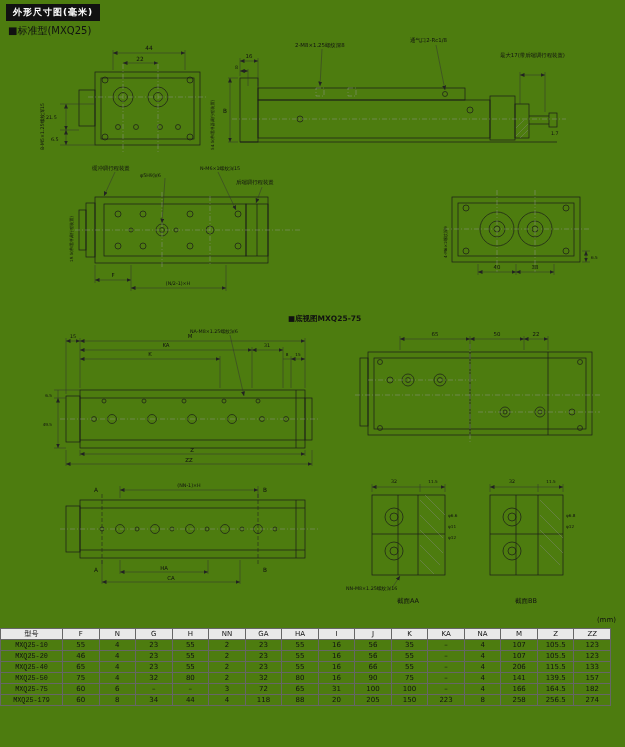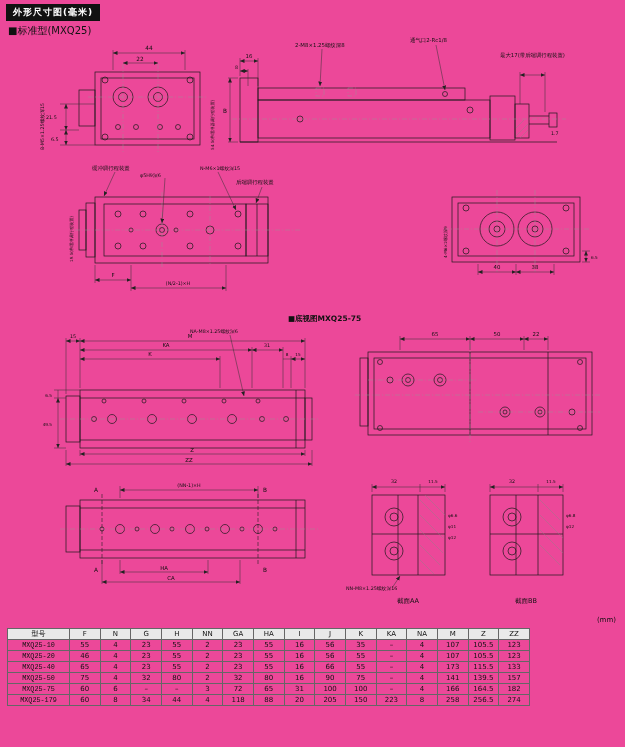--- a/index.html
+++ b/index.html
@@ -1,33 +1,33 @@
 <!DOCTYPE html>
 <html><head>
 <meta charset="utf-8">
 <style>
   html,body{margin:0;padding:0;background:#fff;}
-  #page{position:relative;width:625px;height:747px;background:#ec4899;
+  #page{position:relative;width:625px;height:747px;background:#4d7c0f;
         font-family:"DejaVu Sans",sans-serif;overflow:hidden;color:#111;}
   .hdr{position:absolute;left:6px;top:4px;background:#111;color:#fff;
        font-size:9px;font-weight:bold;padding:2px 7px;letter-spacing:1px;}
   .sub{position:absolute;left:8px;top:24px;font-size:10px;}
   .bv-title{position:absolute;left:288px;top:314px;font-size:7.5px;font-weight:bold;}
   .unit{position:absolute;right:9px;top:616px;font-size:7px;}
   svg{position:absolute;left:0;top:0;}
   .ln{stroke:#1a1a1a;stroke-width:0.7;fill:none;}
   .cl{stroke:#999;stroke-width:0.45;stroke-dasharray:5 2 1 2;fill:none;}
   .sec{stroke:#222;stroke-width:0.6;stroke-dasharray:4 2;fill:none;}
   .dim{stroke:#333;stroke-width:0.5;fill:none;}
   .hatch{stroke:#888;stroke-width:0.4;}
   text{fill:#111;font-family:"DejaVu Sans",sans-serif;}
   .t4{font-size:4.2px;}.t45{font-size:4.8px;}.t5{font-size:5.4px;}
   .t55{font-size:5.8px;}.t6{font-size:6.5px;}
   .tm{text-anchor:middle;}.te{text-anchor:end;}
-  #tbl{position:absolute;left:7px;top:628px;width:523px;border-collapse:collapse;
+  #tbl{position:absolute;left:0;top:628px;width:611px;border-collapse:collapse;
        table-layout:fixed;}
   #tbl th,#tbl td{border:1px solid #666;font-size:7px;padding:0;text-align:center;
        height:10px;line-height:10px;font-weight:normal;white-space:nowrap;overflow:hidden;}
   #tbl th{background:#e9e9e9;}
   #tbl td.model{font-size:6.8px;font-family:Liberation Mono, monospace;}
 </style>
 </head>
 <body>
 
 <div id="page">
@@ -498,21 +498,21 @@
           <td>23</td>
           <td>55</td>
           <td>2</td>
           <td>23</td>
           <td>55</td>
           <td>16</td>
           <td>66</td>
           <td>55</td>
           <td>–</td>
           <td>4</td>
-          <td>173</td>
+          <td>206</td>
           <td>115.5</td>
           <td>133</td>
         </tr>
         <tr>
           <td class="model">MXQ25-50</td>
           <td>75</td>
           <td>4</td>
           <td>32</td>
           <td>80</td>
           <td>2</td>

